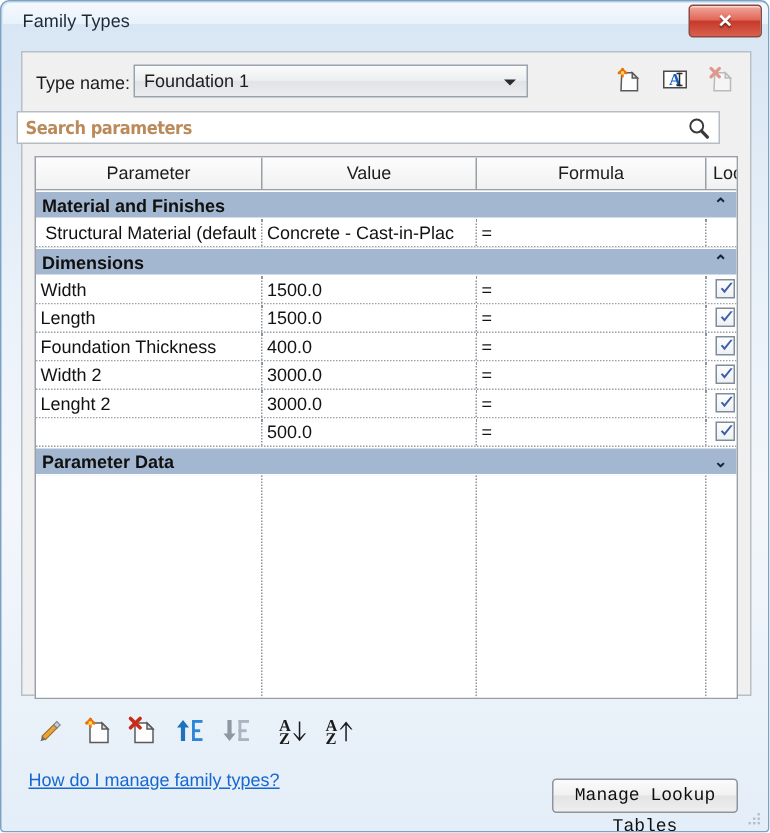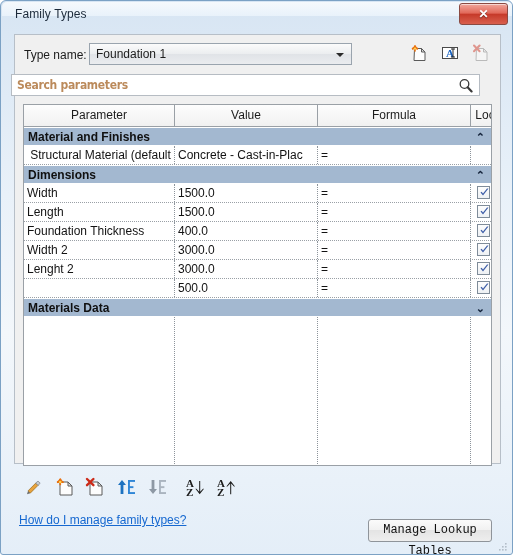--- a/index.html
+++ b/index.html
@@ -456,21 +456,21 @@
       <div class="cell sep" style="left:446px;width:35px;">
         <div class="lockbox">
           <svg width="13" height="13" viewBox="0 0 13 13">
               <path d="M2.5 6.5 L5 9.5 L10.5 2.5 L9 2.5 L5 7.4 L3.6 5.8 Z" fill="#3f5fa8"></path>
             </svg>
         </div>
       </div>
     </div>
 
     <div class="grouprow">
-      <div class="gname">Materials Data</div>
+      <div class="gname">Parameter Data</div>
       <div class="chev">⌄</div>
     </div>
 
     <div class="grid-filler" style="height:155px;">
       <div class="vline" style="left:150px;"></div>
       <div class="vline" style="left:293px;"></div>
       <div class="vline" style="left:446px;"></div>
     </div>
   </div>
 

